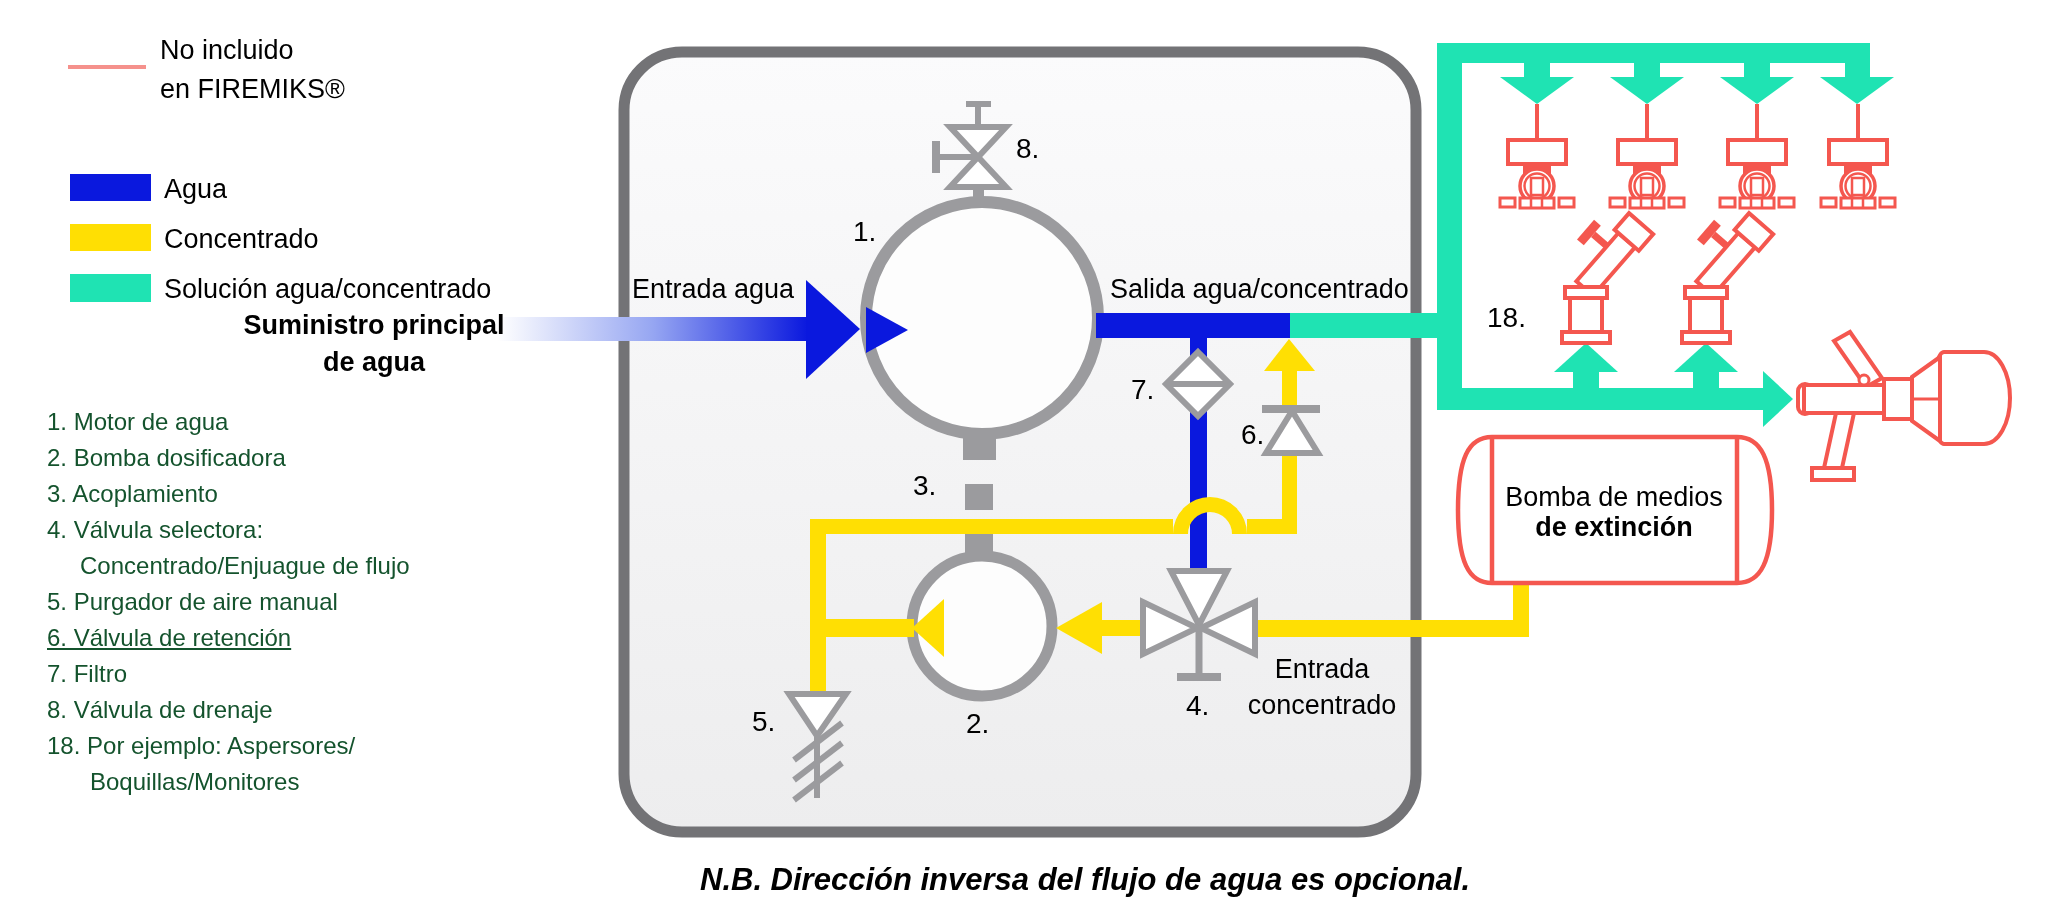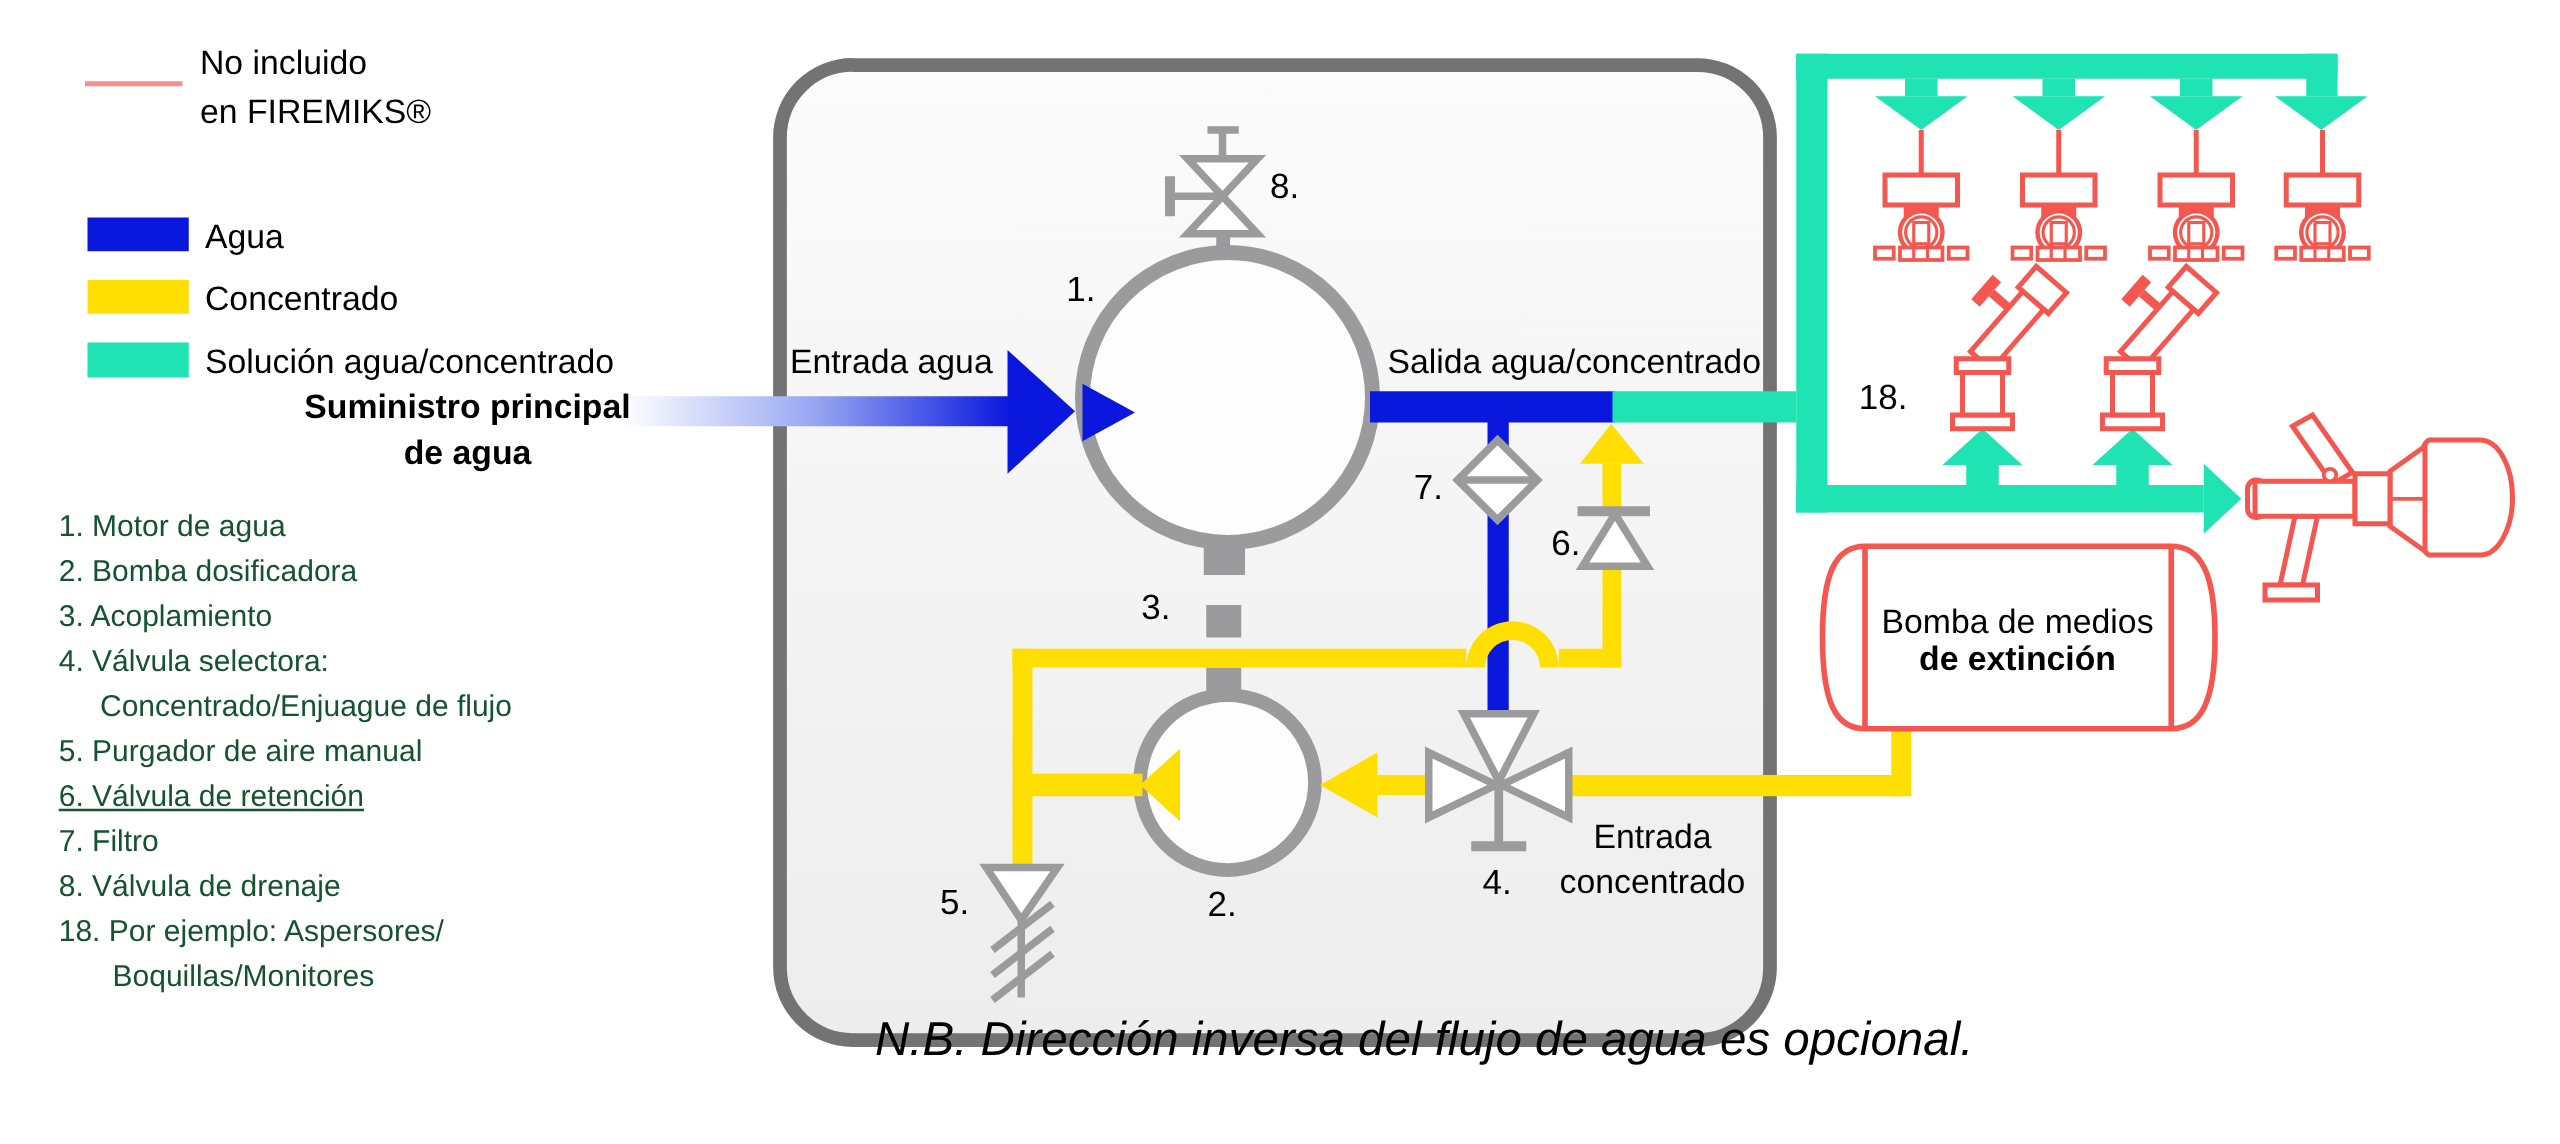--- a/index.html
+++ b/index.html
@@ -221,15 +221,15 @@
 <div class="t marker" style="left:853px;top:214px;">1.</div>
 <div class="t marker" style="left:966px;top:706px;">2.</div>
 <div class="t marker" style="left:913px;top:468px;">3.</div>
 <div class="t marker" style="left:1186px;top:688px;">4.</div>
 <div class="t marker" style="left:752px;top:704px;">5.</div>
 <div class="t marker" style="left:1241px;top:417px;">6.</div>
 <div class="t marker" style="left:1131px;top:372px;">7.</div>
 <div class="t marker" style="left:1016px;top:131px;">8.</div>
 <div class="t marker" style="left:1487px;top:300px;">18.</div>
 
-<div class="t italic center" style="left:700px;top:808px;width:690px;font-size:38px;">N.B. Dirección inversa del flujo de agua es opcional.</div>
+<div class="t italic center" style="left:700px;top:860px;width:690px;font-size:31px;font-weight:bold;">N.B. Dirección inversa del flujo de agua es opcional.</div>
 
 </div>
 
 </body></html>

